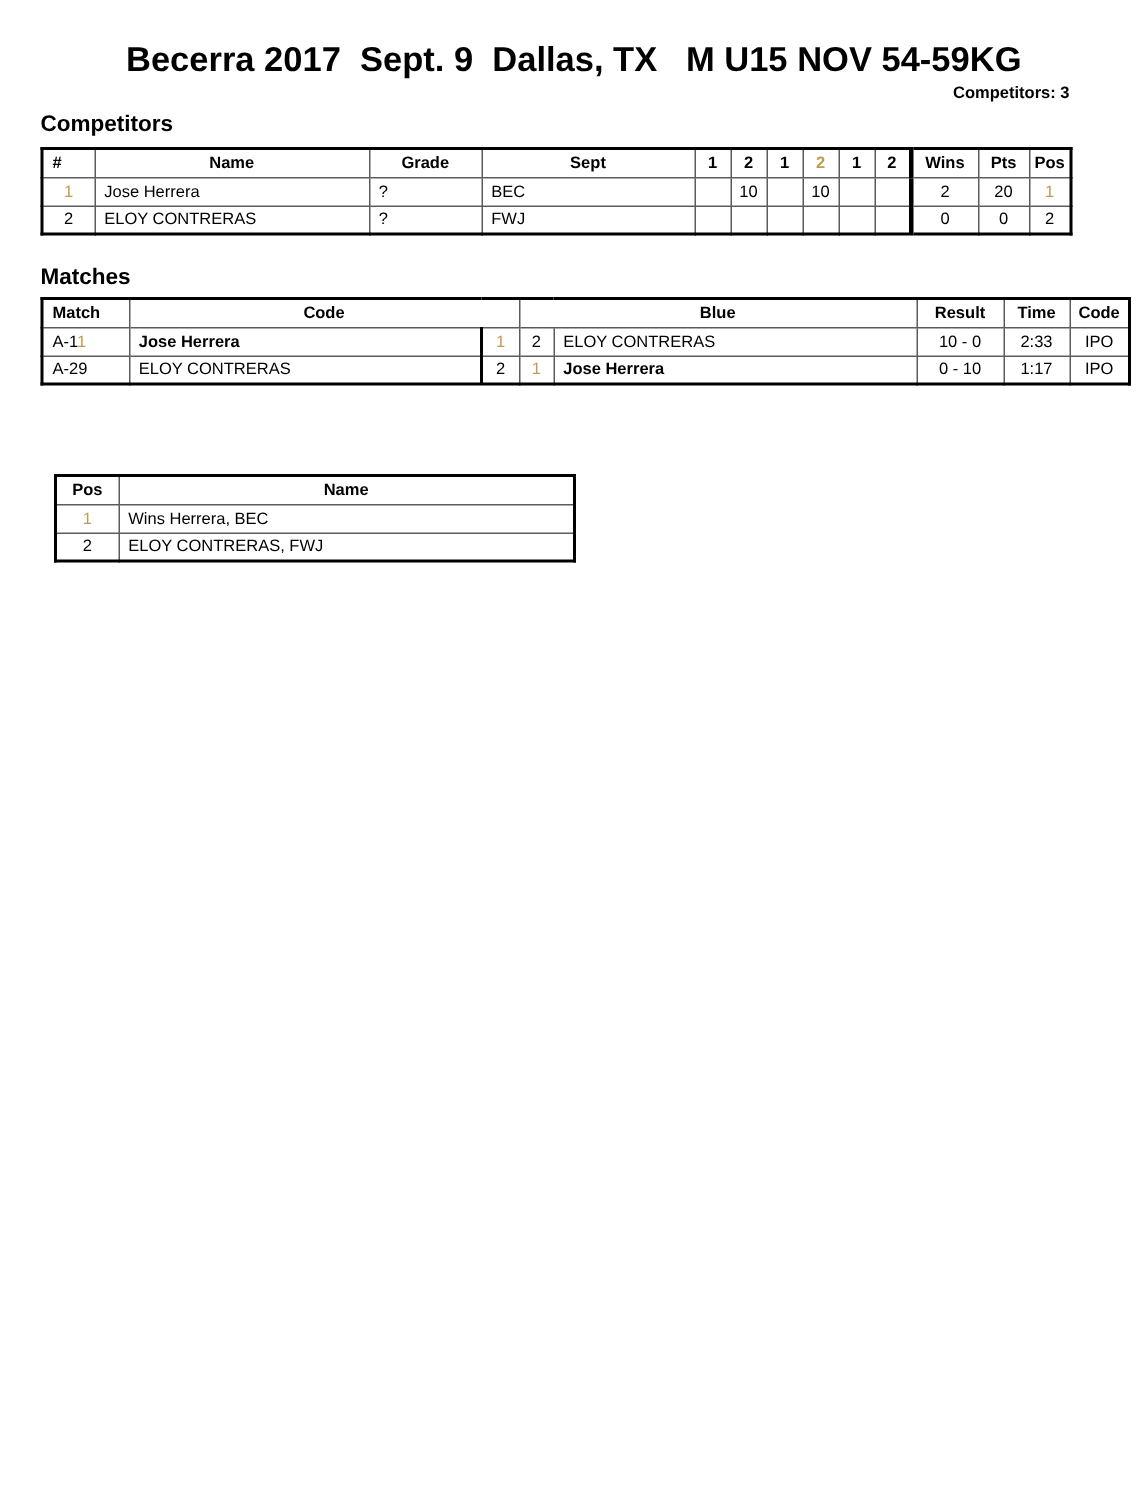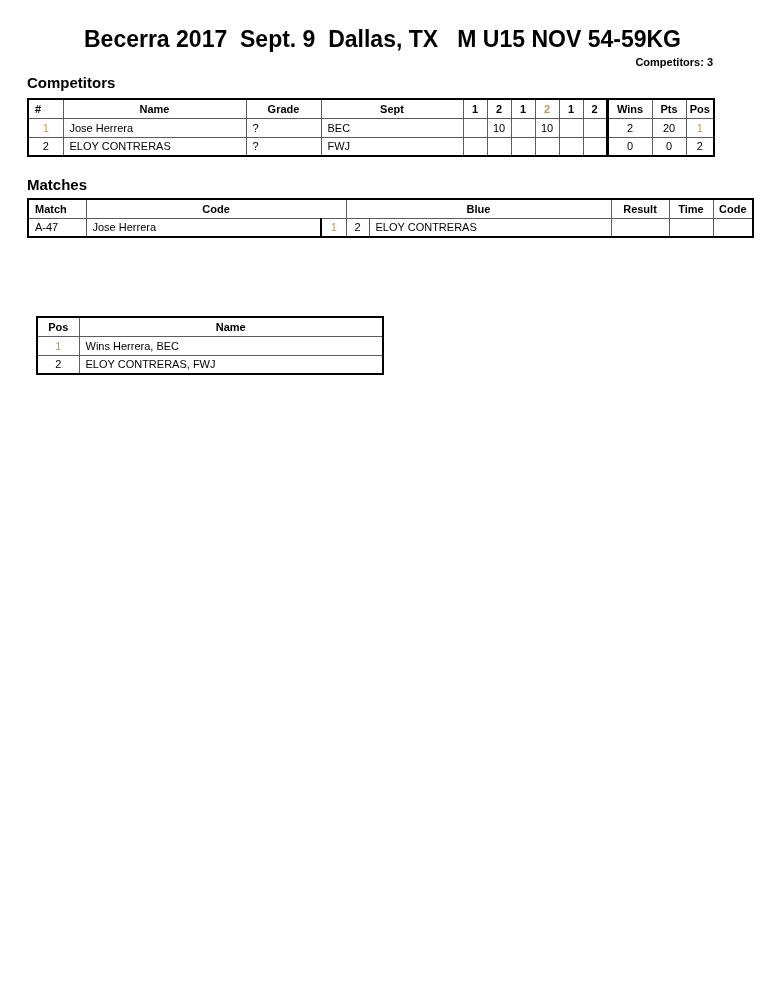--- a/index.html
+++ b/index.html
@@ -133,28 +133,38 @@
     <tbody>
         <tr>
       <th class="al">Match</th>
       <th colspan="2">Code</th>
       <th colspan="2">Blue</th>
       <th>Result</th>
       <th>Time</th>
       <th>Code</th>
     </tr>
     <tr>
-      <td class="al"><span>A-47</span><span class="gold"></span></td>
-      <td class="al">Jose Herrera</td>
+      <td class="al"><span>A-1</span><span class="gold">1</span></td>
+      <td class="al winner">Jose Herrera</td>
       <td class="sep-left2 gold">1</td>
       <td>2</td>
       <td class="al">ELOY CONTRERAS</td>
-      <td></td>
-      <td></td>
-      <td></td>
+      <td>10 - 0</td>
+      <td>2:33</td>
+      <td>IPO</td>
+    </tr>
+    <tr>
+      <td class="al"><span>A-29</span><span class="gold"></span></td>
+      <td class="al">ELOY CONTRERAS</td>
+      <td class="sep-left2">2</td>
+      <td class="gold">1</td>
+      <td class="al winner">Jose Herrera</td>
+      <td>0 - 10</td>
+      <td>1:17</td>
+      <td>IPO</td>
     </tr>
   </tbody>
     </table>
 
 
   <table class="rpt" id="results-table">
     <colgroup>
       <col style="width:42px">
         <col style="width:304px">
     </colgroup>

